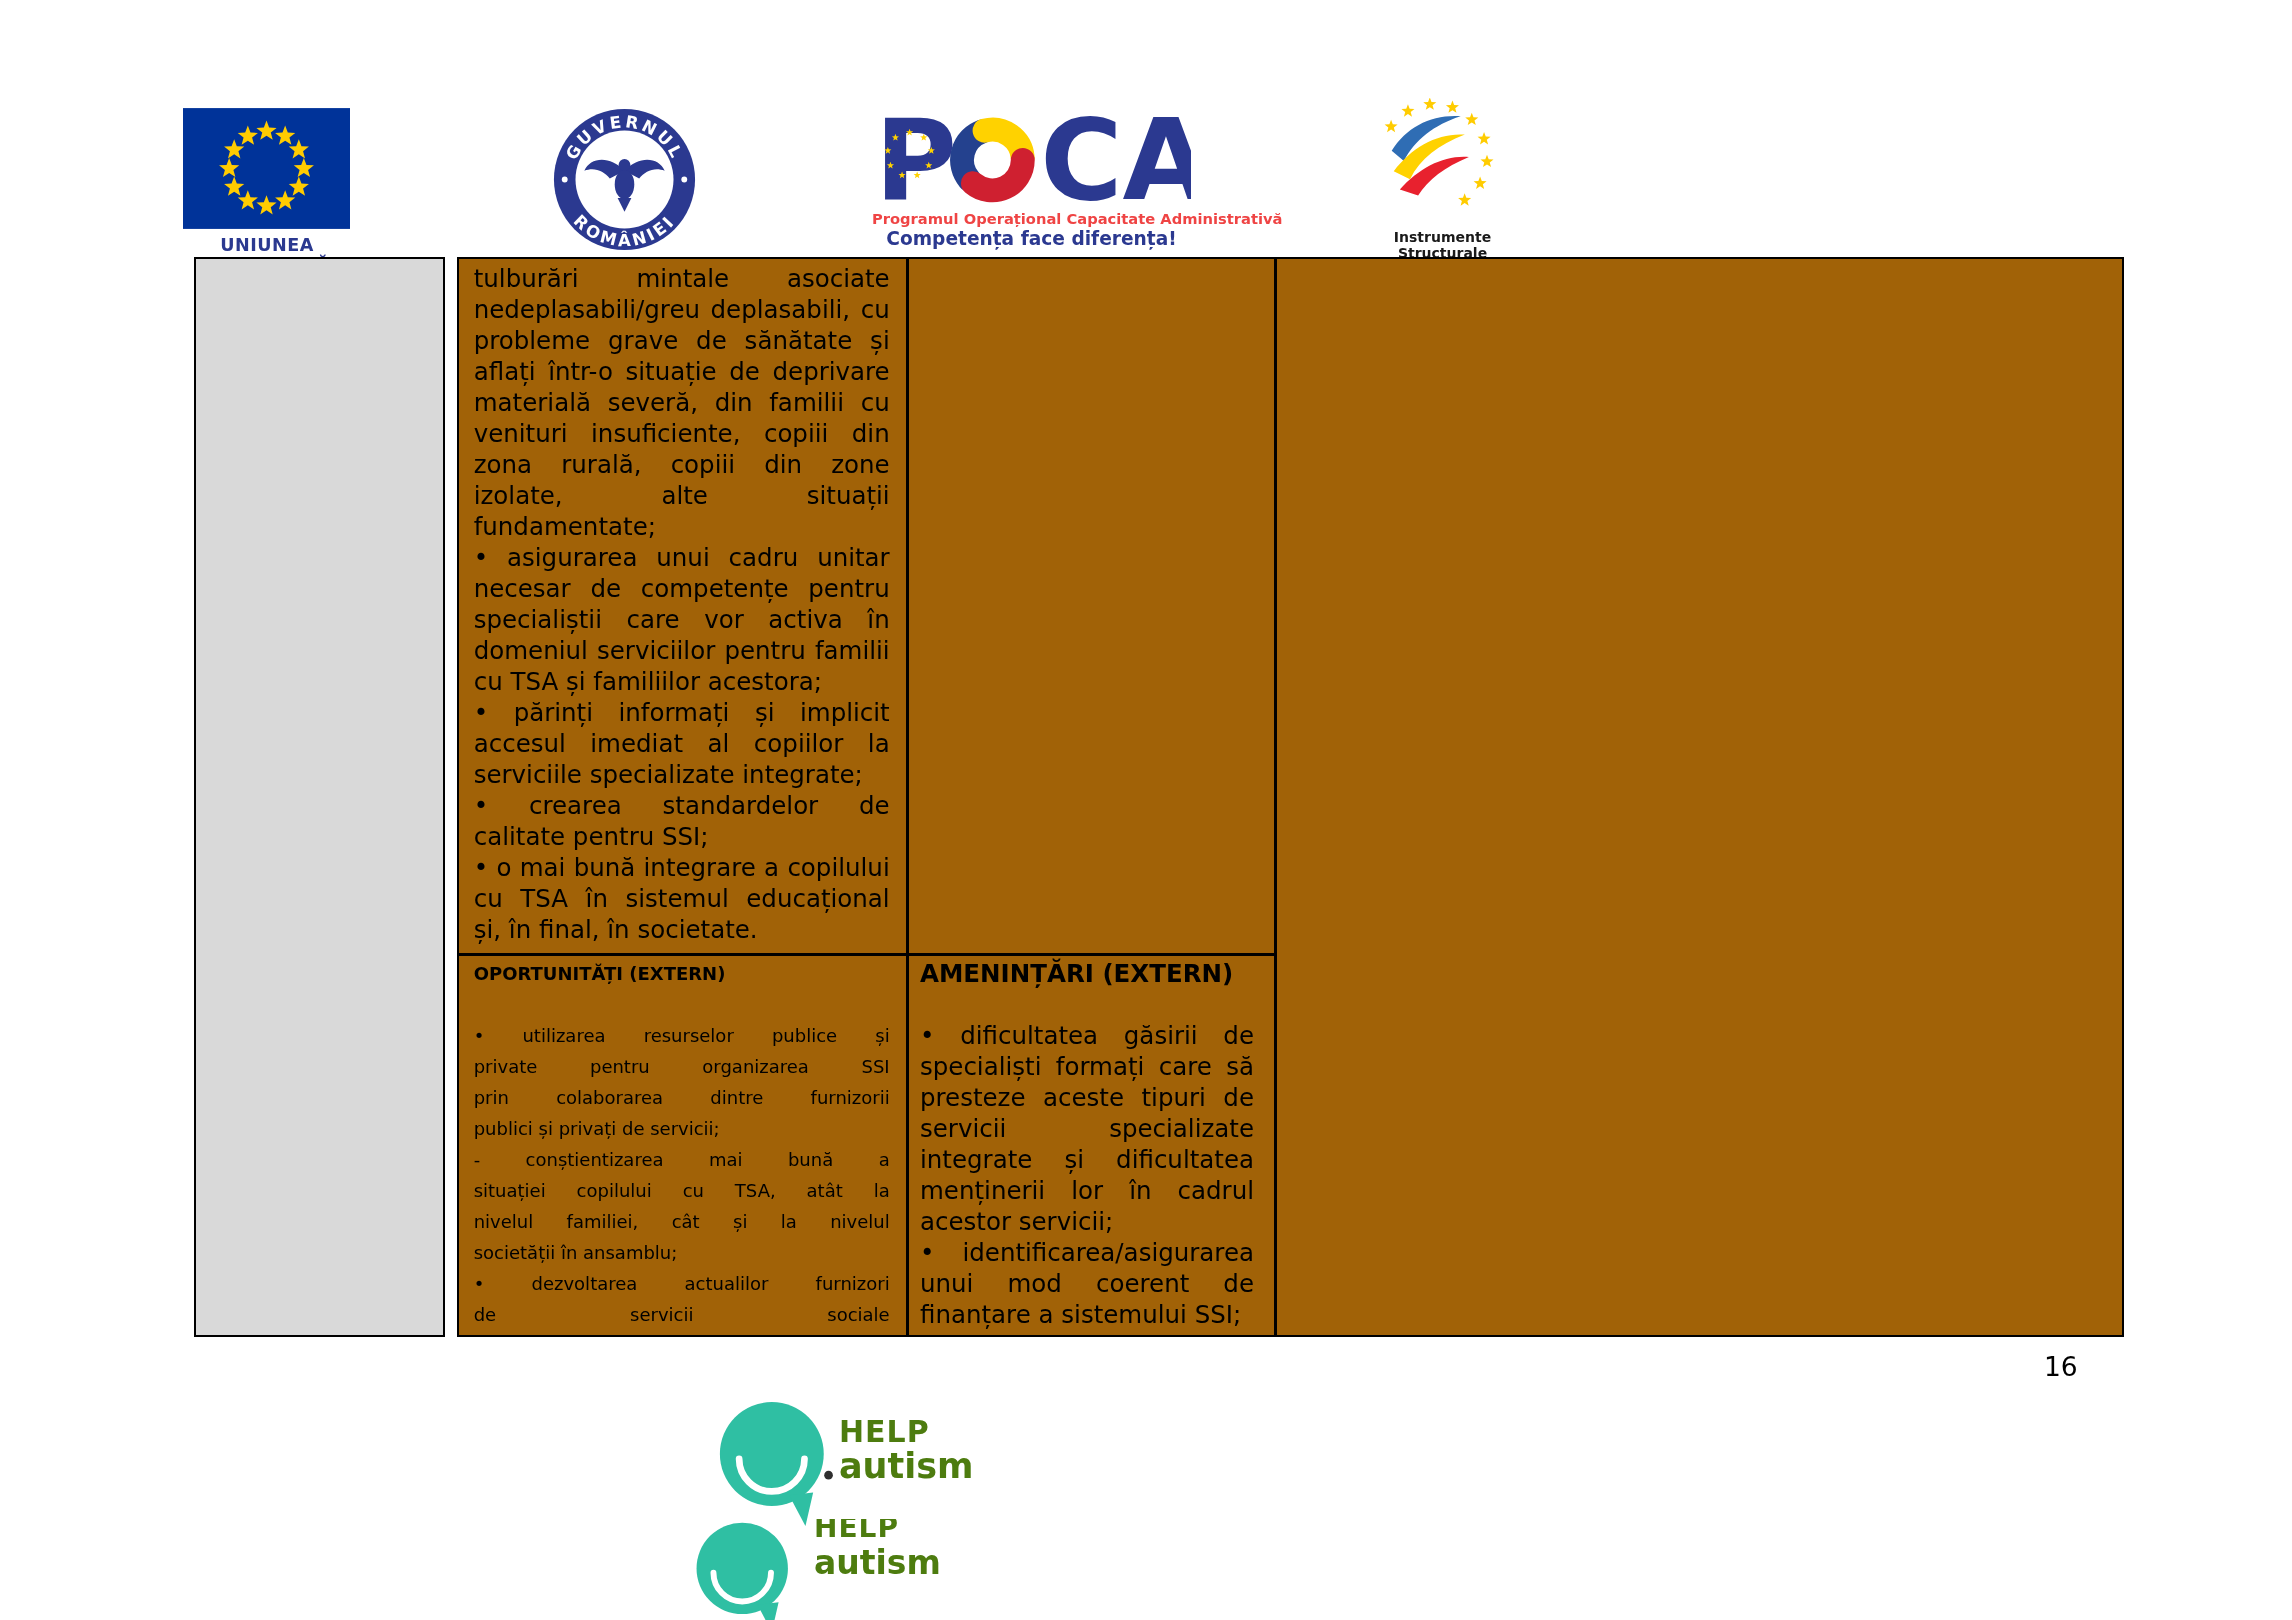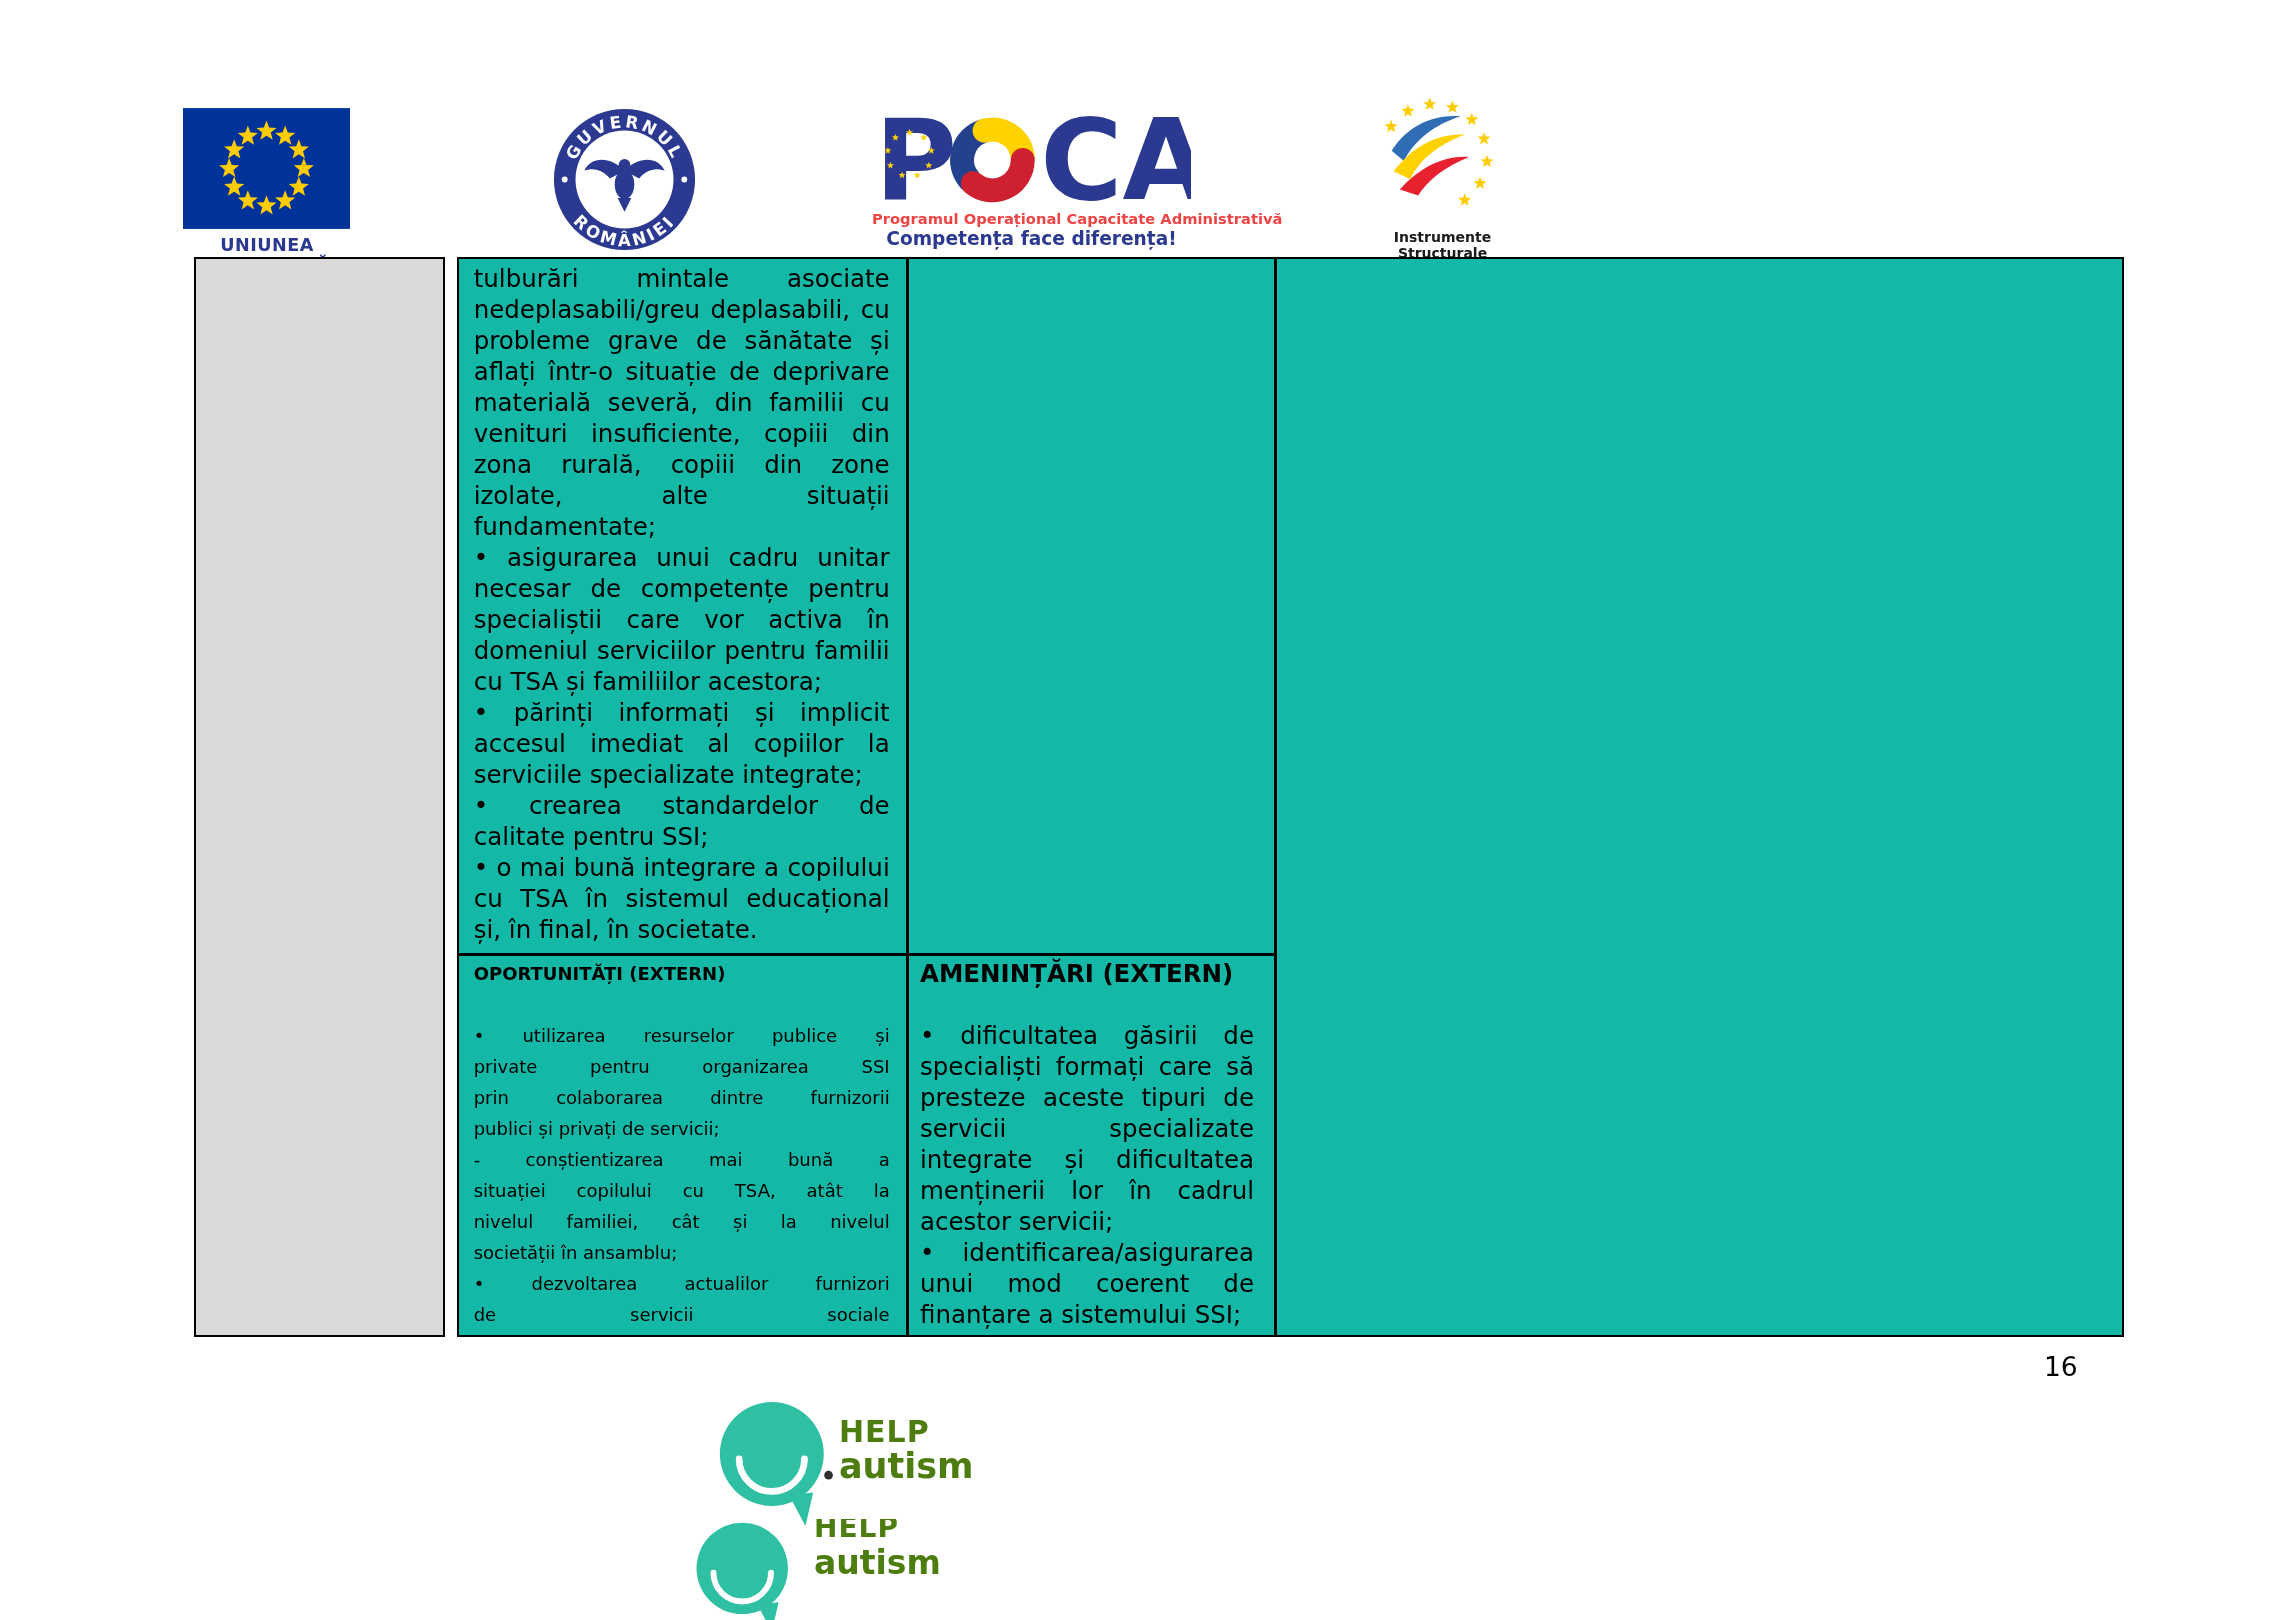--- a/index.html
+++ b/index.html
@@ -16,21 +16,21 @@
   .poca-sub{font-size:14.7px;font-weight:bold;color:#ef4444;margin-top:0;white-space:nowrap;}
   .poca-tag{font-size:18.6px;font-weight:bold;color:#2b3990;margin-top:1px;}
   .si-box{left:1364px;top:98px;width:157px;text-align:center;}
   .si-cap1{font-size:14px;font-weight:bold;color:#1a1a1a;margin-top:0;}
   .si-cap2{font-size:13.7px;font-weight:bold;color:#1a1a1a;}
 
   
   .gray-cell{left:194px;top:257px;width:251px;height:1080px;
     background:#d9d9d9;border:2.9px solid #000;box-sizing:border-box;}
   .main-table{left:457px;top:257px;width:1667px;height:1080px;
-    border:2.9px solid #000;box-sizing:border-box;background:#14b8a6;}
+    border:2.9px solid #000;box-sizing:border-box;background:#a16207;}
   .vline{position:absolute;top:0;bottom:0;width:2.9px;background:#000;}
   .vline1{left:447px;} .vline2{left:815px;}
   .hline{position:absolute;left:0;width:817px;height:2.9px;background:#000;top:694px;}
   .cellA1{position:absolute;left:14.7px;top:3.9px;width:416px;font-size:24.5px;}
   .cellA2{position:absolute;left:14.7px;top:699px;width:416px;font-size:18px;}
   .cellB2{position:absolute;left:461px;top:699px;width:334px;font-size:24.5px;}
   .tline{line-height:31px;}
   .cellA2 .tline,.cellB2 .tline{line-height:31px;}
   .tline.just{text-align:justify;text-align-last:justify;text-justify:inter-word;}
   .header-line{font-weight:bold;line-height:31px;}

